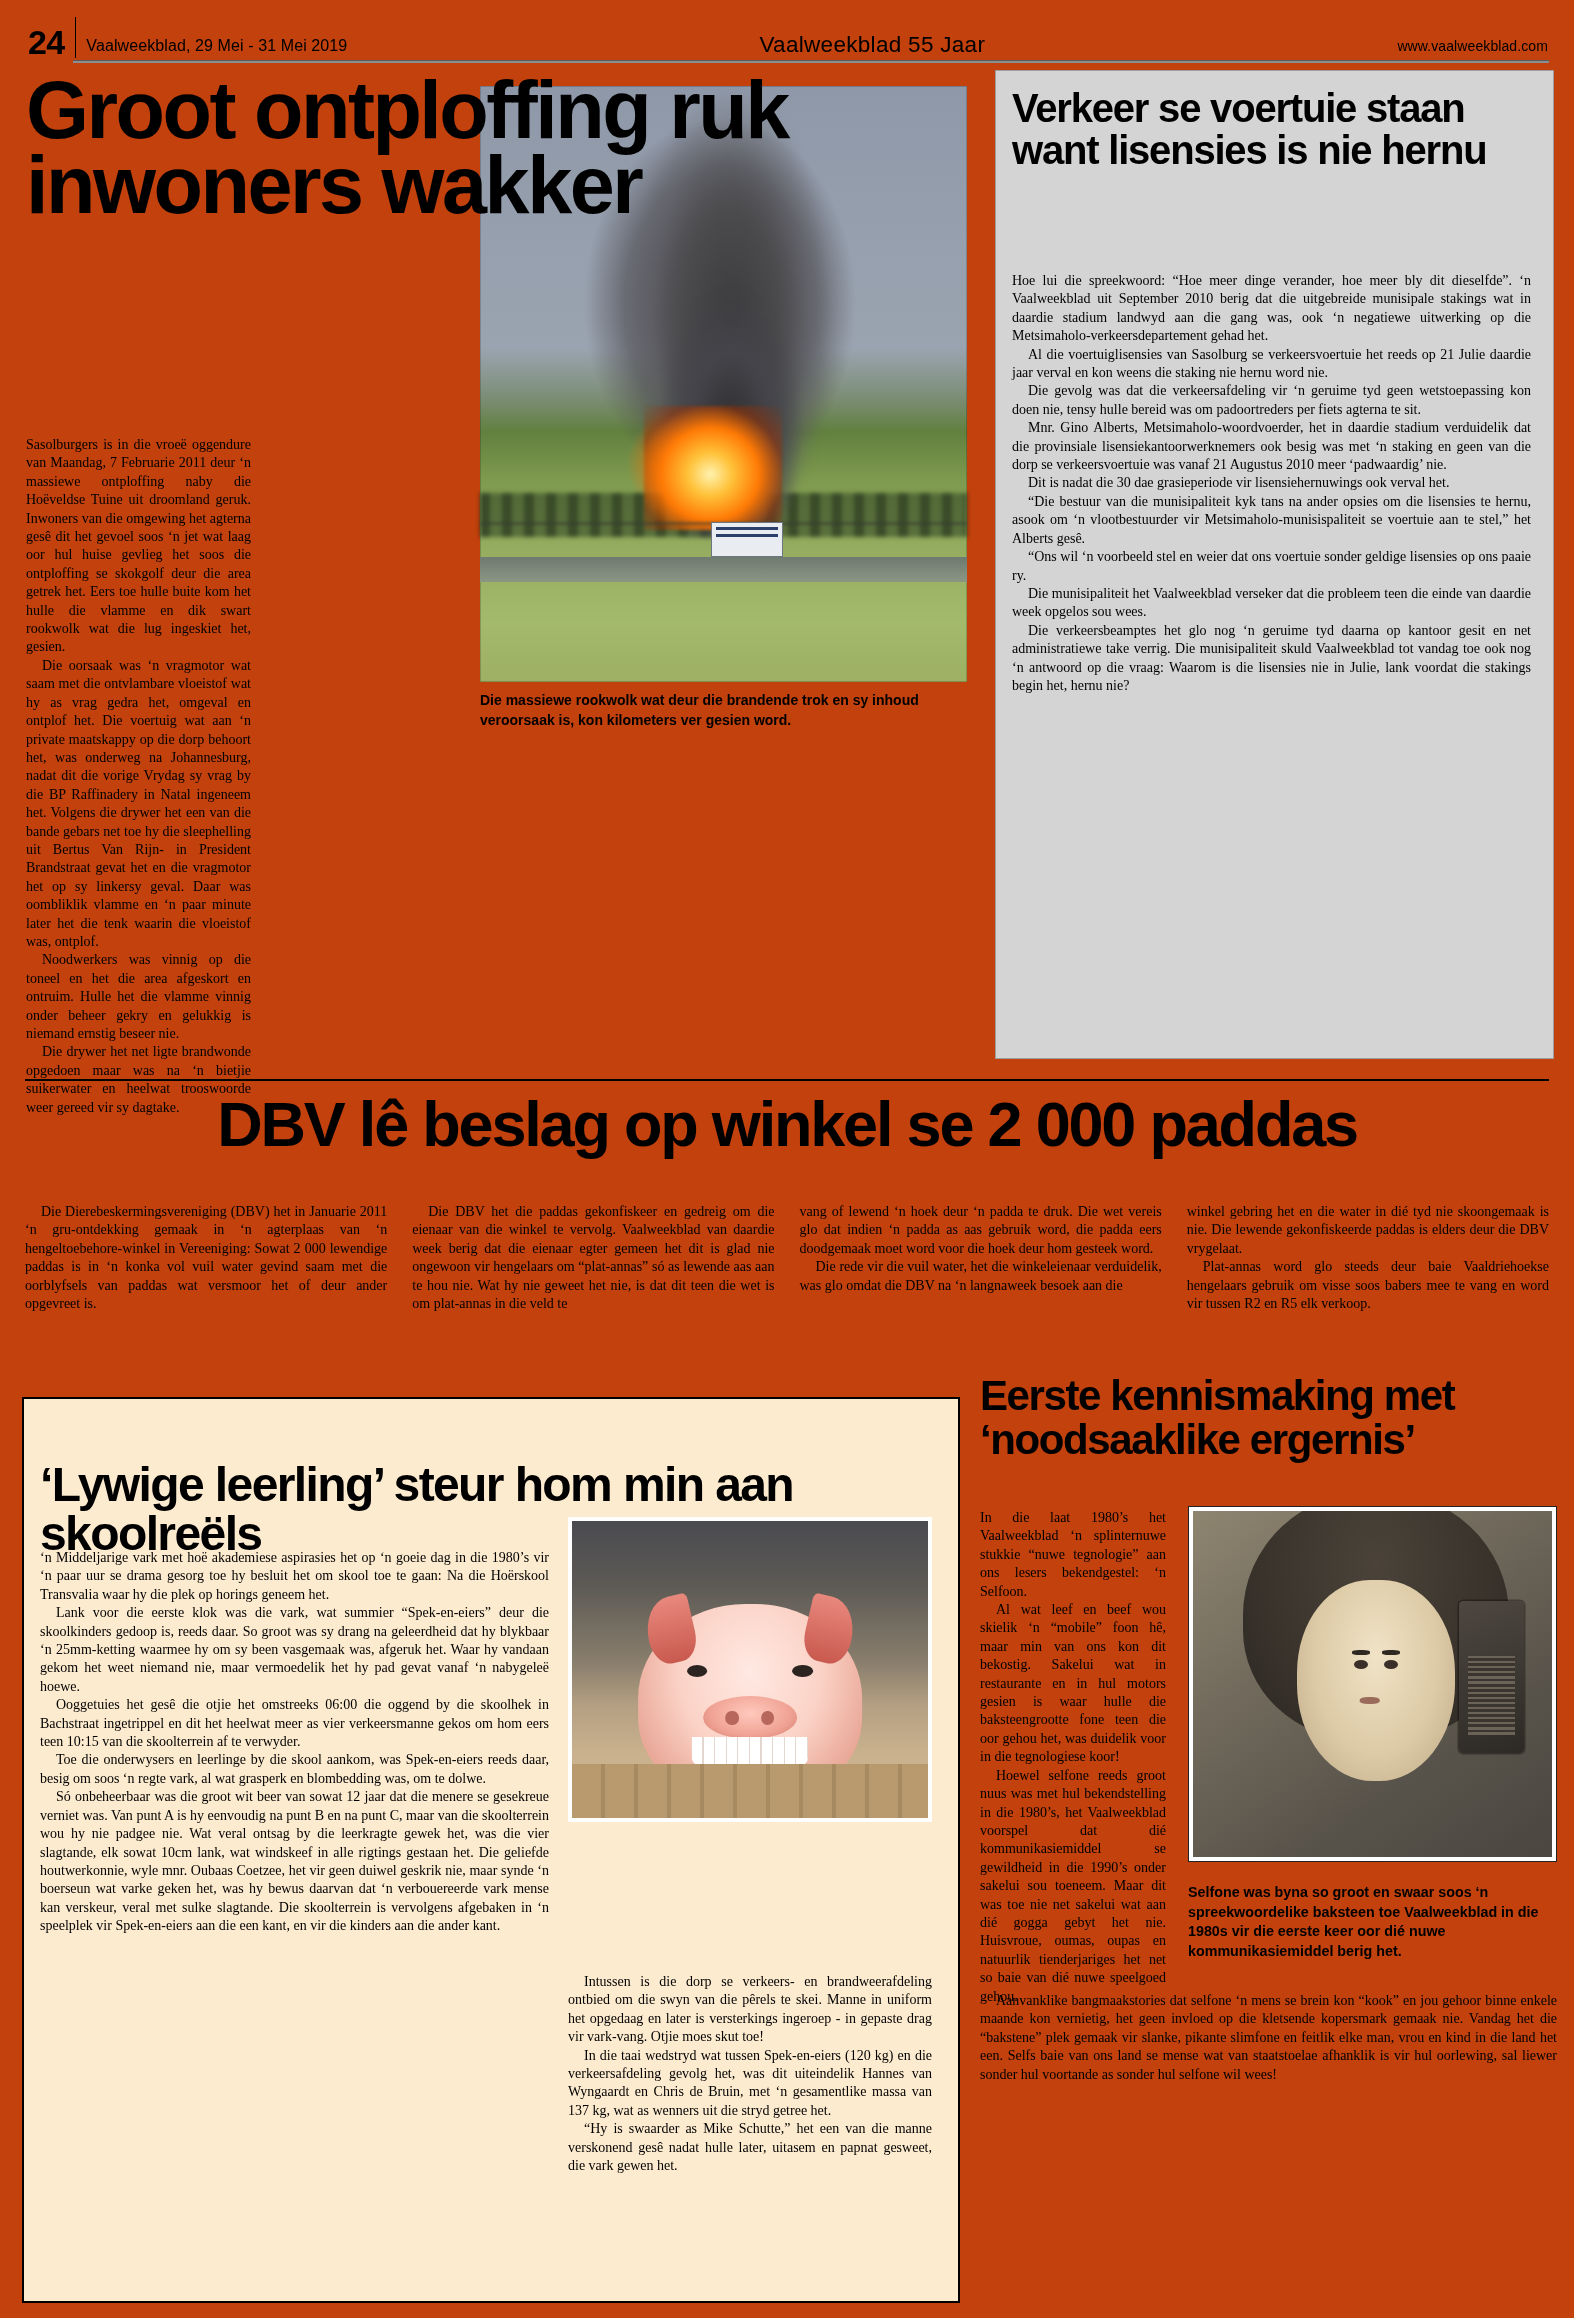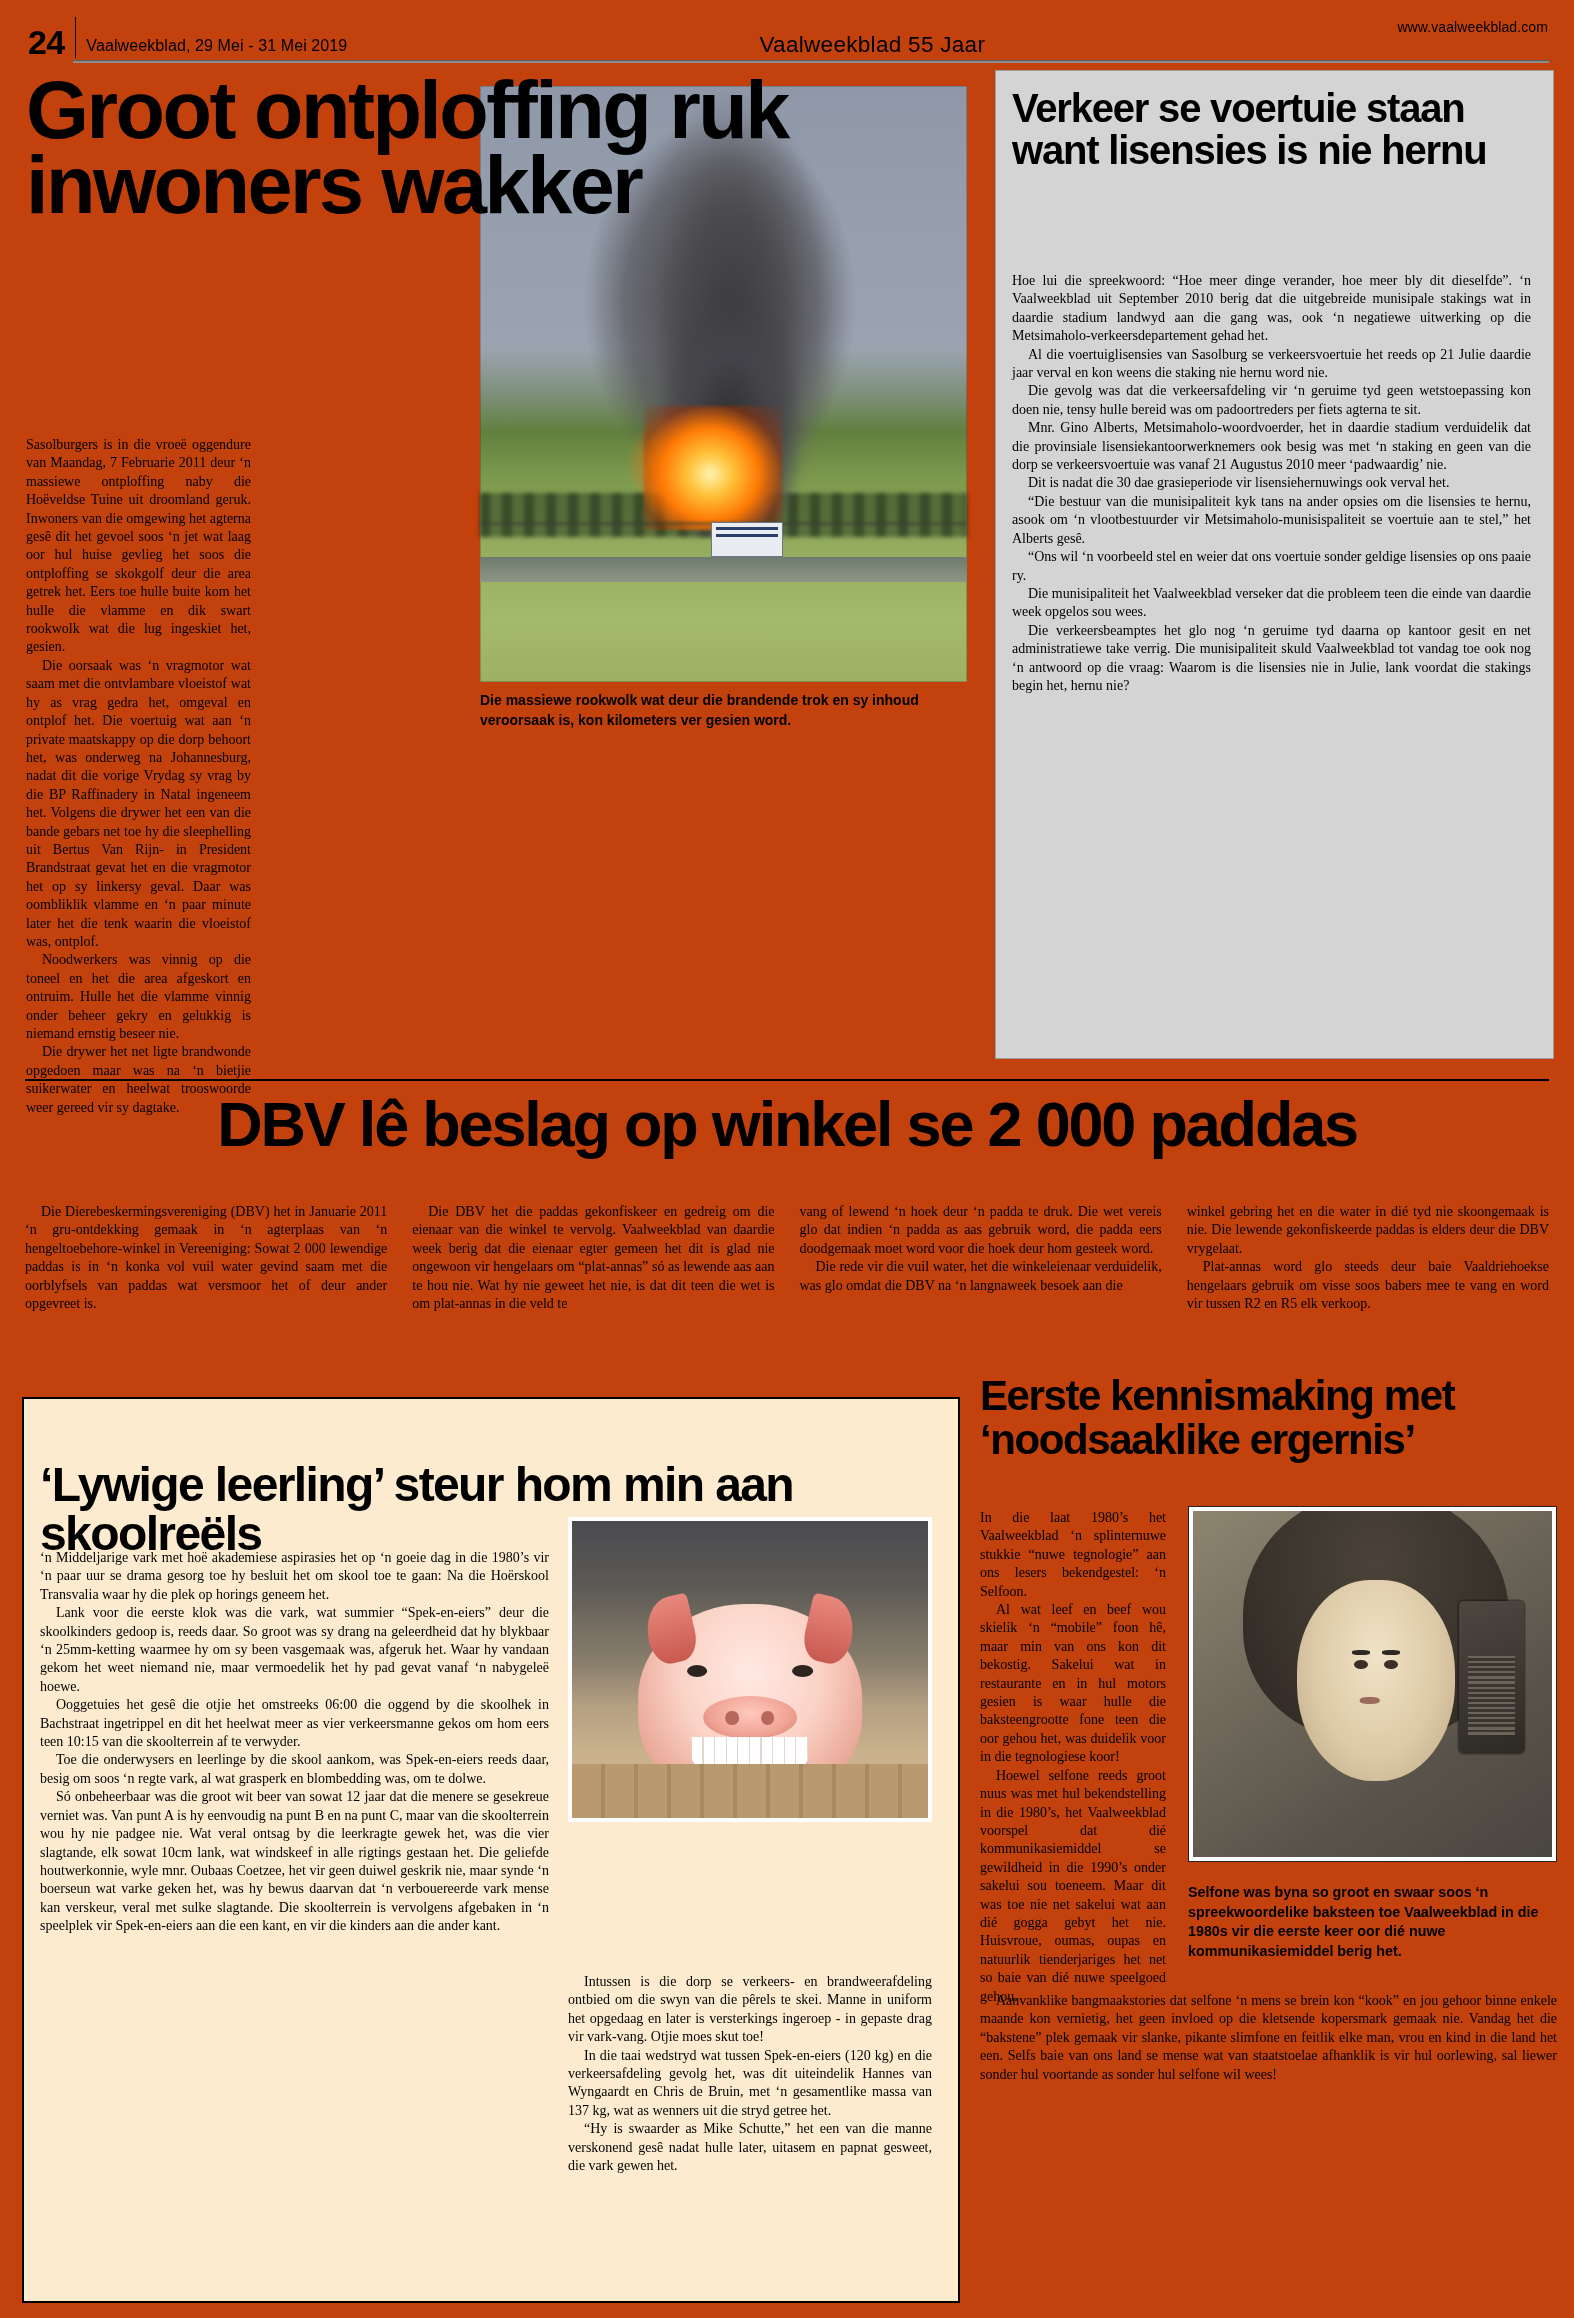--- a/index.html
+++ b/index.html
@@ -5,21 +5,21 @@
   html,body{margin:0;padding:0;background:#ffffff;}
   body{width:1574px;height:2319px;font-family:"Liberation Serif",serif;color:#000;-webkit-font-smoothing:antialiased;}
   .page{position:relative;width:1574px;height:2319px;background:#c2410c;overflow:hidden;}
 
   
   .masthead{position:absolute;left:28px;top:17.4px;width:1520px;height:42px;display:flex;align-items:flex-end;}
   .folio{font-family:"Liberation Sans",sans-serif;font-weight:700;font-size:34px;line-height:33px;letter-spacing:-0.7px;padding-right:10.2px;}
   .folio-rule{width:1.5px;background:#000;align-self:stretch;margin-bottom:1.5px;}
   .mast-date{font-family:"Liberation Sans",sans-serif;font-size:16px;font-weight:400;padding-left:10.2px;padding-bottom:4.4px;letter-spacing:0.1px;}
   .mast-center{flex:1;text-align:center;font-family:"Liberation Sans",sans-serif;font-size:22.5px;font-weight:400;padding-bottom:1.5px;letter-spacing:0.3px;}
-  .mast-url{font-family:"Liberation Sans",sans-serif;font-size:14px;padding-bottom:24px;letter-spacing:0.1px;}
+  .mast-url{font-family:"Liberation Sans",sans-serif;font-size:14px;padding-bottom:5px;letter-spacing:0.1px;}
   .mast-rule{position:absolute;left:73px;top:61px;width:1476px;height:2.2px;background:#8d8d8d;}
   .mast-rule:after{content:"";position:absolute;left:0;top:-1.5px;width:100%;height:1.5px;background:#5a5a5a;}
 
   
   .body-col{font-family:"Liberation Serif",serif;font-size:14px;line-height:18.4px;text-align:justify;}
   .body-col p{margin:0;text-indent:16px;}
   .body-col p.first{text-indent:0;}
 
   
   .s1-head{position:absolute;left:26px;top:73px;width:952px;

